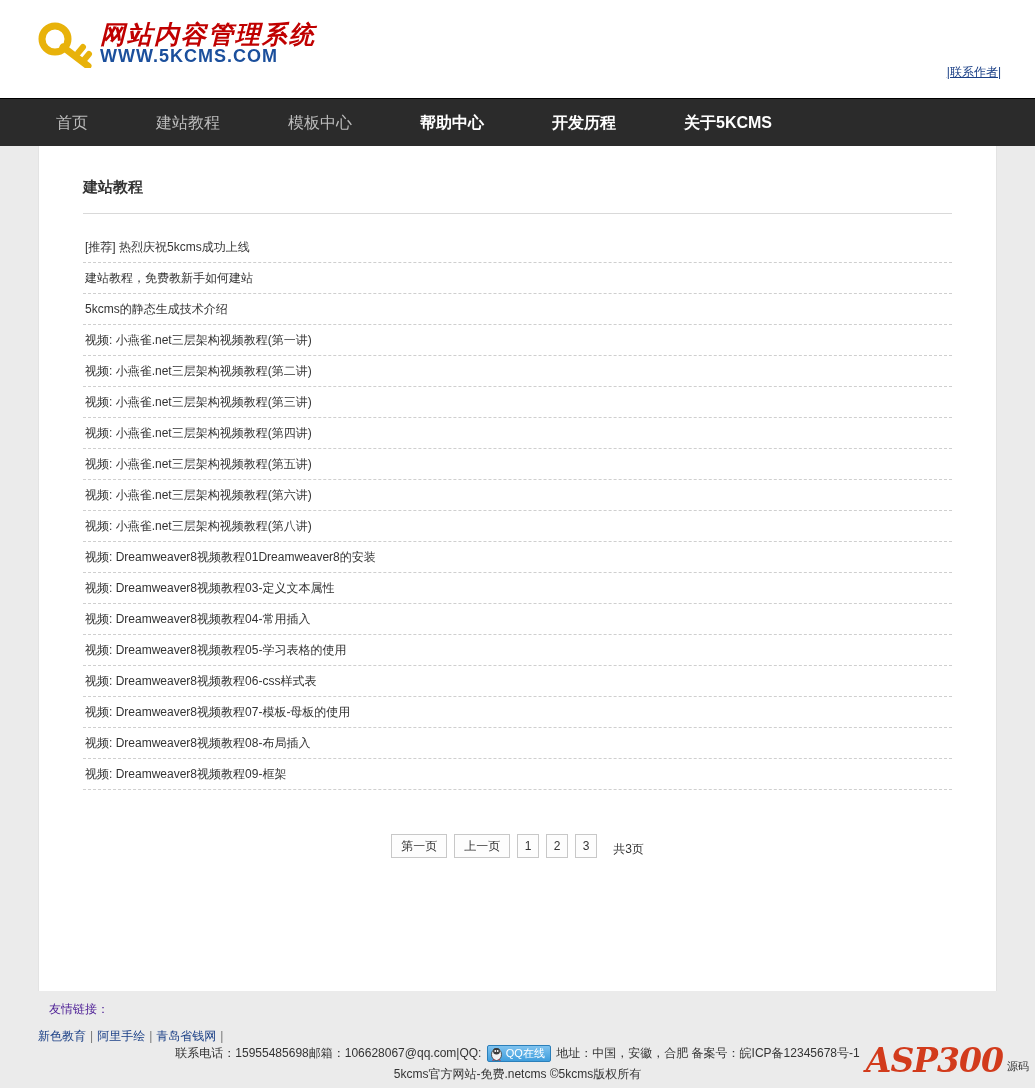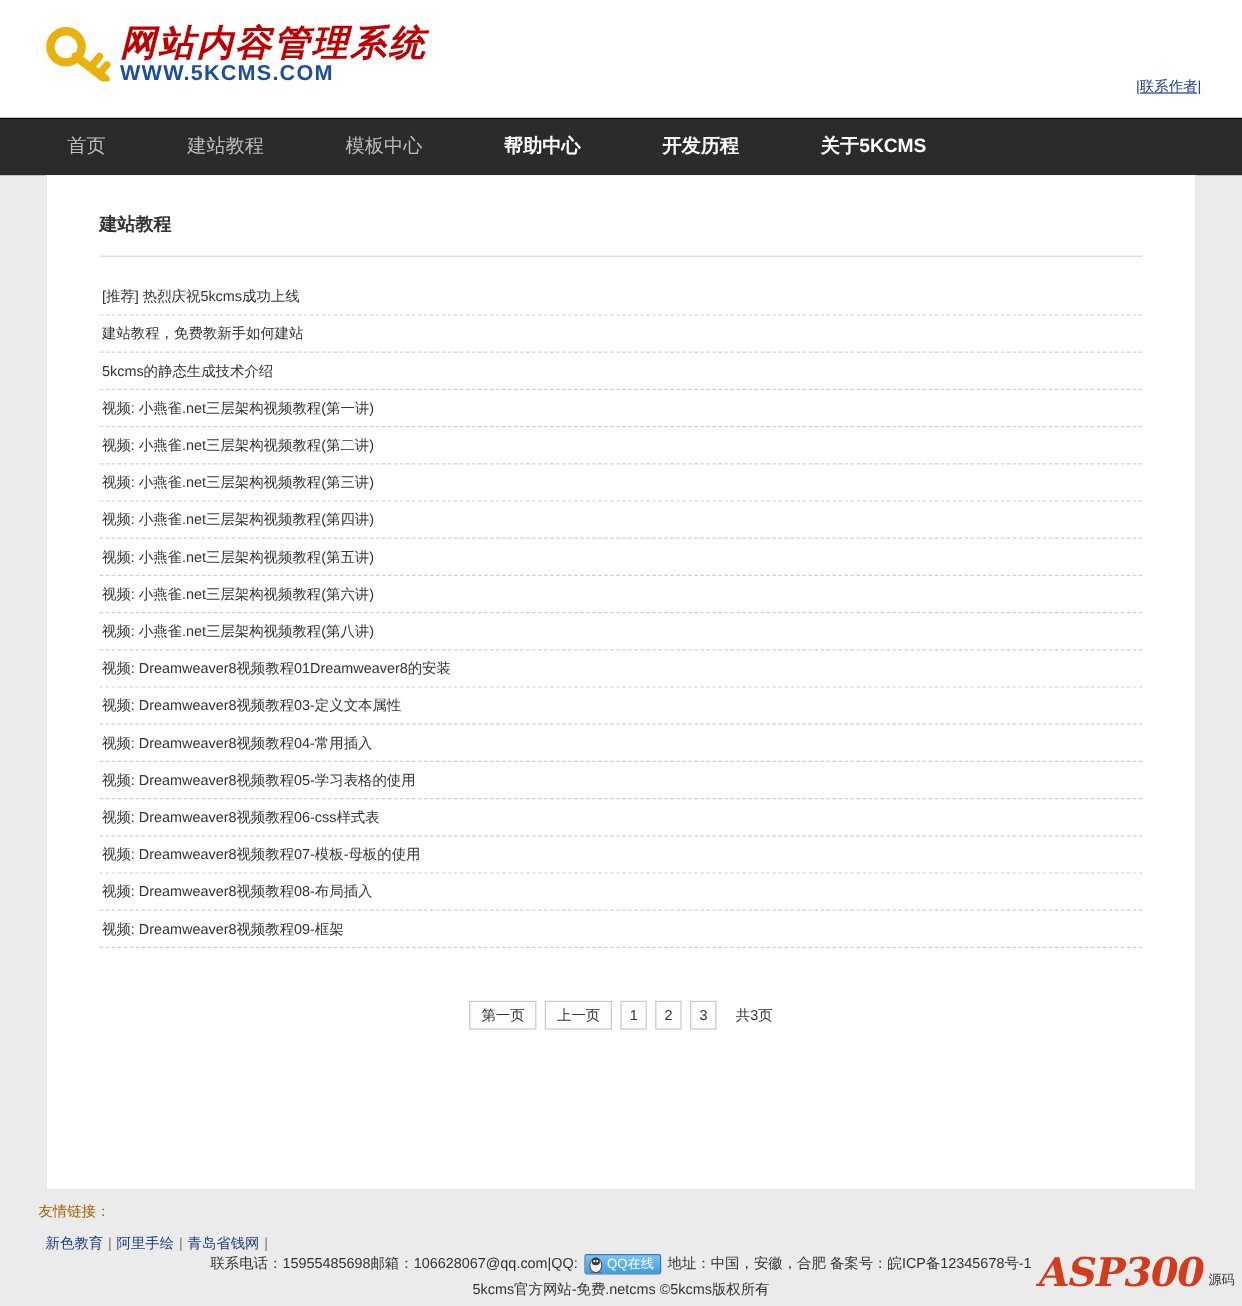--- a/index.html
+++ b/index.html
@@ -30,21 +30,21 @@
     position: absolute;
     left: 38px;
     top: 22px;
     display: flex;
     align-items: flex-start;
   }
   .key-icon { width: 56px; height: 46px; position: relative; margin-right: 6px; }
   .logo-text { line-height: 1; }
   .logo-cn {
     font-family: "DejaVu Serif", serif;
-    font-size: 30px;
+    font-size: 25px;
     font-weight: bold;
     font-style: italic;
     color: #c00000;
     letter-spacing: 2px;
     white-space: nowrap;
     text-align: right;
   }
   .logo-url {
     font-family: "Liberation Sans", sans-serif;
     font-size: 18px;
@@ -111,21 +111,21 @@
     padding-left: 2px;
     cursor: pointer;
     white-space: nowrap;
     overflow: hidden;
   }
   
   .pager {
     margin-top: 44px;
     display: flex;
     justify-content: center;
-    align-items: center;
+    align-items: flex-end;
     gap: 7px;
     padding-bottom: 60px;
   }
   .pg-btn {
     border: 1px solid #c8c8c8;
     background: #fdfdfd;
     font-size: 12px;
     color: #333;
     height: 24px;
     line-height: 22px;
@@ -146,22 +146,22 @@
   }
   .pg-total { font-size: 12px; color: #333; margin-left: 9px; }
   
   .footer {
     position: relative;
     padding: 10px 0 0 0;
     background: #ebebeb;
   }
   .friend-label {
     font-size: 12px;
-    color: #a16207;
-    padding-left: 32px;
+    color: #4c1d95;
+    padding-left: 49px;
   }
   .friend-links {
     padding-left: 38px;
     margin-top: 10px;
     font-size: 12px;
     color: #1a3f86;
   }
   .friend-links span { cursor: pointer; text-align: center; }
   .friend-links .sep { color: #777; margin: 0 4px; cursor: default; }
   .contact-line {

